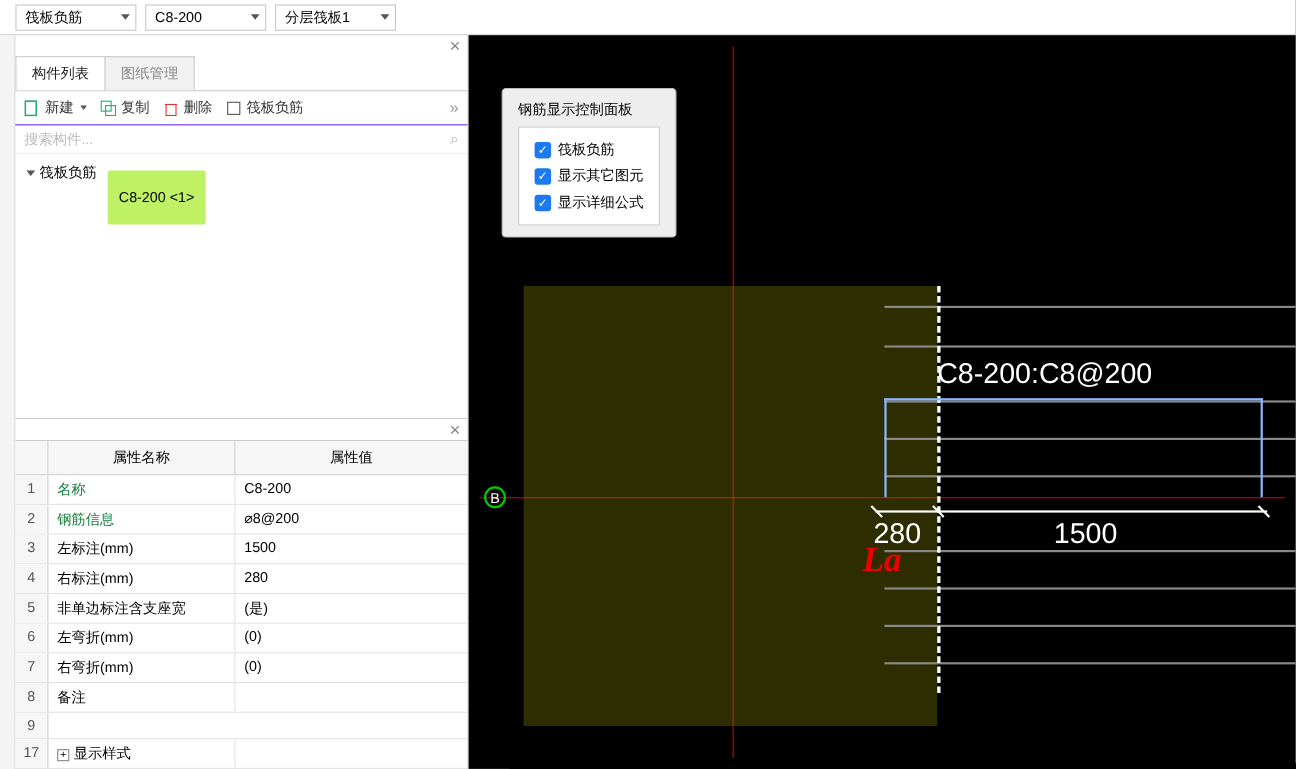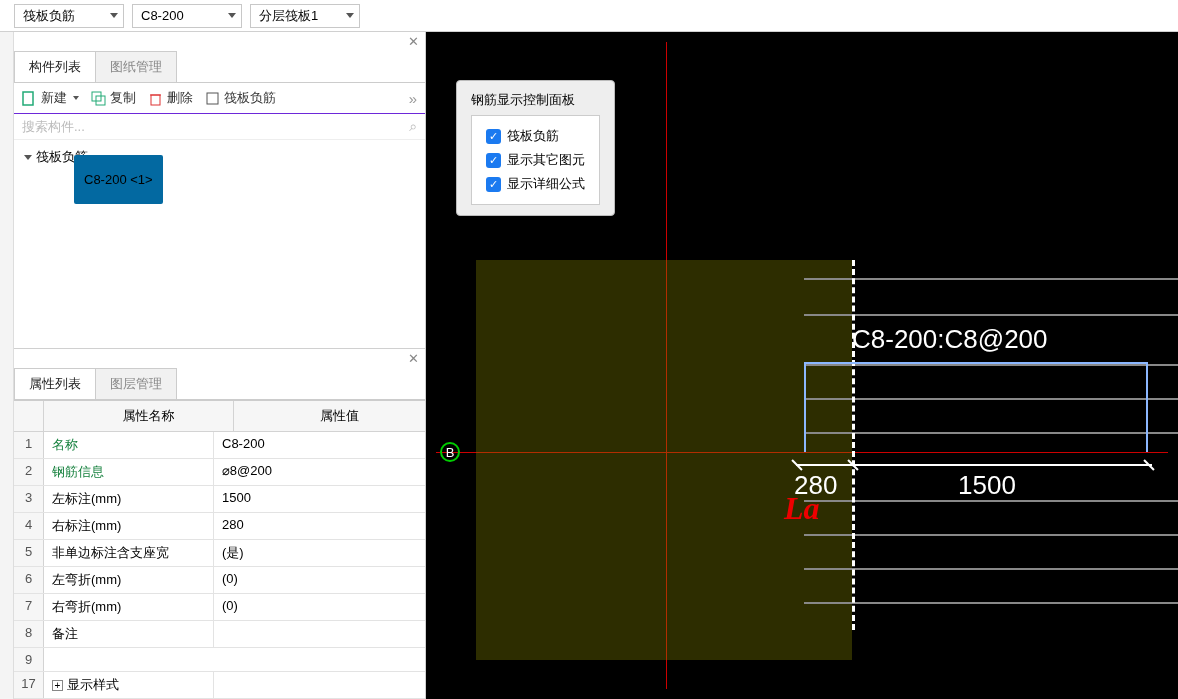--- a/index.html
+++ b/index.html
@@ -26,26 +26,26 @@
   .tb-caret { width: 0; height: 0; border-left: 3px solid transparent; border-right: 3px solid transparent; border-top: 4px solid #555; margin-left: 2px; }
   .tb-right { margin-left: auto; color: #999; font-size: 15px; }
   .search-row { display: flex; align-items: center; padding: 4px 8px; border-bottom: 1px solid #eee; color: #aaa; }
   .search-row input { flex: 1; border: none; outline: none; color: #555; }
   .search-row input::placeholder { color: #bbb; }
   .mag { color: #bbb; font-size: 14px; }
   .tree { padding: 6px 8px 0 10px; flex: 1; overflow: auto; }
   .tree-root { display: flex; align-items: center; gap: 4px; padding: 2px 0; }
   .tree-toggle { width: 0; height: 0; border-left: 4px solid transparent; border-right: 4px solid transparent; border-top: 5px solid #555; }
   .tree-child { margin: 4px 0 4px 50px; }
-  .tree-child span { background: #0369a1; padding: 17px 10px; border-radius: 2px; }
+  .tree-child span { background: #bef264; padding: 17px 10px; border-radius: 2px; margin-left: 24px; }
 
   
   .prop-close { text-align: right; padding: 2px 6px; color: #888; border-top: 1px solid #d0d0d0; }
   .prop-table { border-top: 1px solid #ccc; }
-  .pt-head { display: flex; background: #f6f6f6; border-bottom: 1px solid #d3d3d3; gap: 20px; }
+  .pt-head { display: flex; background: #f6f6f6; border-bottom: 1px solid #d3d3d3; }
   .pt-head .c0 { width: 30px; border-right: 1px solid #d3d3d3; }
   .pt-head .c1 { width: 170px; text-align: center; padding: 6px 0; border-right: 1px solid #d3d3d3; }
   .pt-head .c2 { flex: 1; text-align: center; padding: 6px 0; }
   .pt-row { display: flex; border-bottom: 1px solid #e3e3e3; }
   .pt-row .c0 { width: 30px; text-align: center; padding: 4px 0; background: #f6f6f6; border-right: 1px solid #d3d3d3; color: #555; }
   .pt-row .c1 { width: 170px; padding: 4px 8px; border-right: 1px solid #e3e3e3; }
   .pt-row .c2 { flex: 1; padding: 4px 8px; }
   .pt-row.blue .c1 { color: #15803d; }
   .expand-box { display: inline-block; width: 11px; height: 11px; border: 1px solid #888; text-align: center; line-height: 9px; font-size: 10px; margin-right: 4px; }
 
@@ -149,24 +149,20 @@
         <div class="tree-root">
           <span class="tree-toggle"></span>
           <span>筏板负筋</span>
         </div>
         <div class="tree-child">
           <span>C8-200  &lt;1&gt;</span>
         </div>
       </div>
 
       <div class="prop-close">✕</div>
-      <div class="tabs">
-        <div class="tab active">属性列表</div>
-        <div class="tab">图层管理</div>
-      </div>
       <div class="prop-table">
         <div class="pt-head">
           <div class="c0"></div>
           <div class="c1">属性名称</div>
           <div class="c2">属性值</div>
         </div>
         <div id="prop-rows">
             <div class="pt-row blue">
               <div class="c0">1</div>
               <div class="c1">名称</div>

